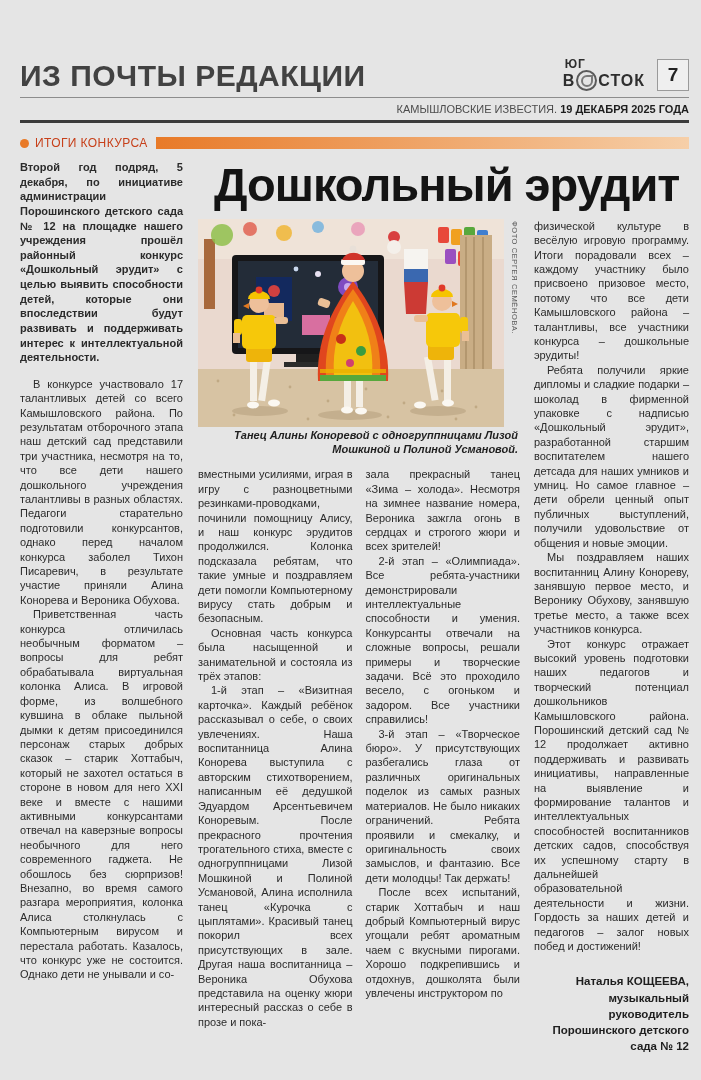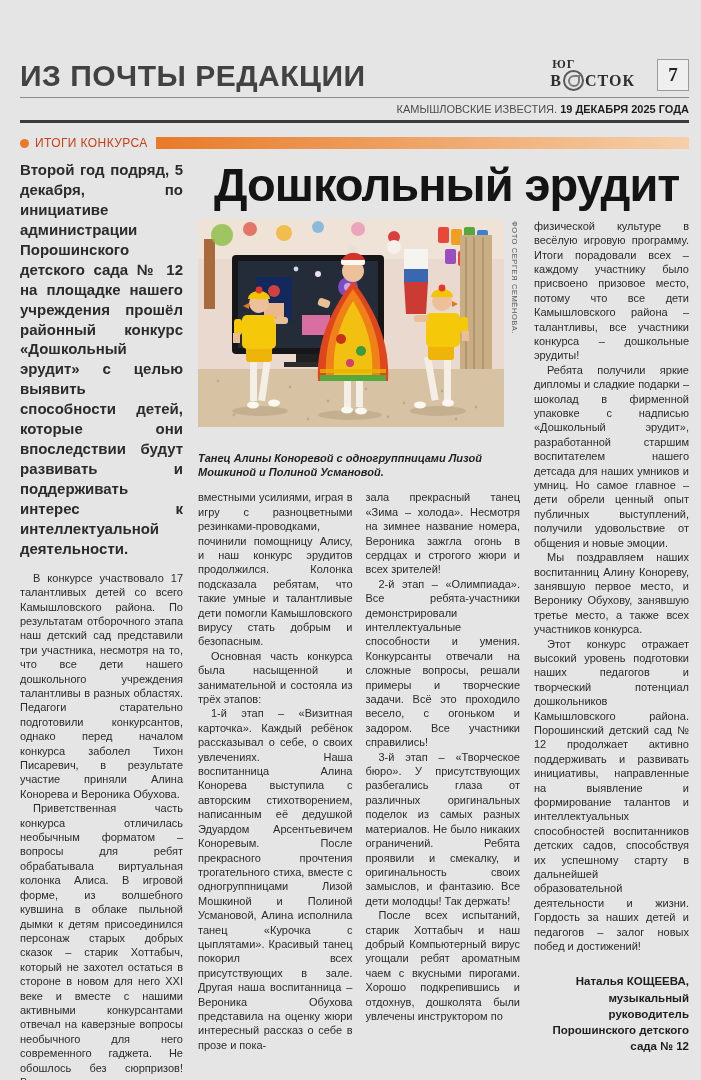--- a/index.html
+++ b/index.html
@@ -8,21 +8,21 @@
     background:#ffffff;
     font-family:"Liberation Sans",sans-serif;
     color:#2d2d2d;
     position:relative;overflow:hidden;
   }
   .page{position:absolute;inset:0;padding:58px 12px 0 20px;box-sizing:border-box;background:#e5e5e5;}
 
   
   .header-row{display:flex;justify-content:space-between;align-items:flex-end;}
   .header-title{font-size:30px;font-weight:bold;color:#424242;letter-spacing:.5px;line-height:1;}
-  .logo-block{display:flex;align-items:center;gap:22px;font-family:Liberation Serif, serif;}
+  .logo-block{display:flex;align-items:center;gap:12px;}
   .logo{display:flex;flex-direction:column;align-items:flex-start;line-height:1;color:#2e2e2e;}
   .logo-top{font-size:12px;font-weight:bold;letter-spacing:1px;margin-left:2px;}
   .logo-bottom{display:flex;align-items:center;font-size:16px;font-weight:bold;letter-spacing:1px;}
   .logo-emblem{width:17px;height:17px;border:2px solid #5a5a5a;border-radius:50%;margin:0 1px;position:relative;display:inline-block;}
   .logo-emblem::after{content:"";position:absolute;left:3px;top:3px;width:8px;height:8px;border:2px solid #7a7a7a;border-radius:50% 0 50% 50%;}
   .page-number{width:30px;height:30px;background:#efefef;border:1px solid #9a9a9a;display:flex;align-items:center;justify-content:center;font-size:19px;font-weight:bold;color:#222;}
   .rule-thin{border:0;border-top:1px solid #8d8d8d;margin:6px 0 0;}
   .dateline{text-align:right;font-size:11px;margin-top:5px;color:#3a3a3a;}
   .dateline .paper{font-weight:normal;color:#4c4c4c;}
   .dateline .date{font-weight:bold;color:#1d1d1d;}
@@ -40,29 +40,29 @@
   .center-right{flex:1;margin-left:15px;display:flex;flex-direction:column;min-width:0;}
   .headline{font-size:47px;font-weight:bold;color:#141414;line-height:1.08;letter-spacing:-1px;margin:0 16px 8px;white-space:nowrap;}
   .below{display:flex;align-items:flex-start;}
   .middle{width:322px;flex:none;}
   .col-right{flex:1;margin-left:14px;min-width:0;}
 
   
   .photo-wrap{position:relative;width:322px;}
   .photo{width:306px;height:208px;display:block;background:#e9dad1;}
   .photo-credit{position:absolute;right:1px;top:2px;writing-mode:vertical-rl;font-size:7.5px;color:#5c5c5c;letter-spacing:.6px;}
-  .caption{font-weight:bold;font-style:italic;font-size:11px;line-height:1.3;margin:24px 2px 11px 0;color:#1f1f1f;}
+  .caption{text-align:right;font-weight:bold;font-style:italic;font-size:11px;line-height:1.3;margin:1px 2px 11px 0;color:#1f1f1f;}
 
   
   .cols23{display:flex;}
   .subcol{flex:1;min-width:0;}
   .subcol + .subcol{margin-left:13px;}
   .para{margin:0;font-size:11px;line-height:1.31;text-align:justify;color:#2b2b2b;}
   .para.indent{text-indent:13px;}
-  .para.bold{font-weight:bold;font-size:15px;line-height:1.33;}
+  .para.bold{font-weight:bold;font-size:11px;line-height:1.33;}
   .col-left .para.bold{margin-bottom:12px;}
 
   
   .byline{margin-top:20px;text-align:right;}
   .byline-line{margin:0;font-size:11.5px;font-weight:bold;line-height:1.4;color:#1e1e1e;}
 </style>
 </head>
 <body>
 
 <div class="page">
@@ -225,21 +225,21 @@
                 <path d="M254,82 l6,3 -6,3 z" fill="#e07820"></path>
               </g>
             </svg>
             <span class="photo-credit">ФОТО СЕРГЕЯ СЕМЁНОВА.</span>
           </div>
 
           <div class="caption">Танец Алины Коноревой с одногруппницами Лизой Мошкиной и Полиной Усмановой.</div>
 
           <div class="cols23">
             <div class="subcol">
-                <p class="para">вместными усилиями, играя в игру с разноцветными резинками-проводками, починили помощницу Алису, и наш конкурс эрудитов продолжился. Колонка подсказала ребятам, что такие умные и талантливые дети помогли Камышловского вирусу стать добрым и безопасным.</p>
+                <p class="para">вместными усилиями, играя в игру с разноцветными резинками-проводками, починили помощницу Алису, и наш конкурс эрудитов продолжился. Колонка подсказала ребятам, что такие умные и поздравляем дети помогли Компьютерному вирусу стать добрым и безопасным.</p>
                 <p class="para indent">Основная часть конкурса была насыщенной и занимательной и состояла из трёх этапов:</p>
                 <p class="para indent">1-й этап – «Визитная карточка». Каждый ребёнок рассказывал о себе, о своих увлечениях. Наша воспитанница Алина Конорева выступила с авторским стихотворением, написанным её дедушкой Эдуардом Арсентьевичем Коноревым. После прекрасного прочтения трогательного стиха, вместе с одногруппницами Лизой Мошкиной и Полиной Усмановой, Алина исполнила танец «Курочка с цыплятами». Красивый танец покорил всех присутствующих в зале. Другая наша воспитанница – Вероника Обухова представила на оценку жюри интересный рассказ о себе в прозе и пока-</p>
               </div>
             <div class="subcol">
                 <p class="para">зала прекрасный танец «Зима – холода». Несмотря на зимнее название номера, Вероника зажгла огонь в сердцах и строгого жюри и всех зрителей!</p>
                 <p class="para indent">2-й этап – «Олимпиада». Все ребята-участники демонстрировали интеллектуальные способности и умения. Конкурсанты отвечали на сложные вопросы, решали примеры и творческие задачи. Всё это проходило весело, с огоньком и задором. Все участники справились!</p>
                 <p class="para indent">3-й этап – «Творческое бюро». У присутствующих разбегались глаза от различных оригинальных поделок из самых разных материалов. Не было никаких ограничений. Ребята проявили и смекалку, и оригинальность своих замыслов, и фантазию. Все дети молодцы! Так держать!</p>
                 <p class="para indent">После всех испытаний, старик Хоттабыч и наш добрый Компьютерный вирус угощали ребят ароматным чаем с вкусными пирогами. Хорошо подкрепившись и отдохнув, дошколята были увлечены инструктором по</p>
               </div>
           </div>

